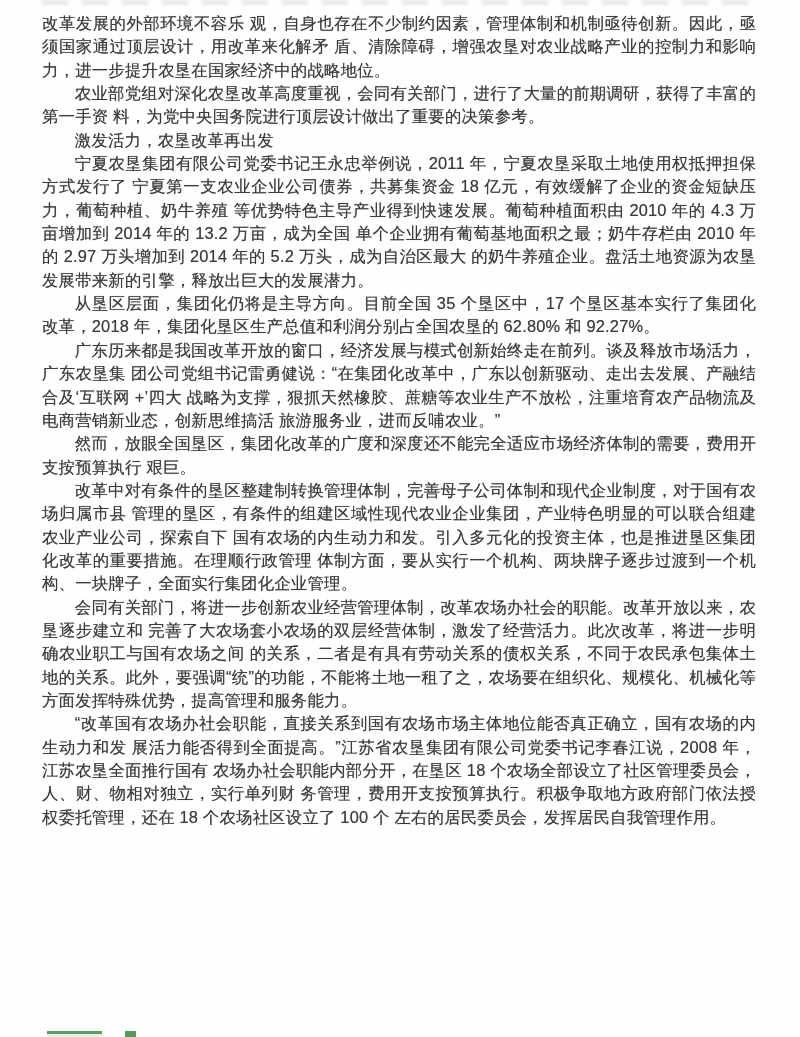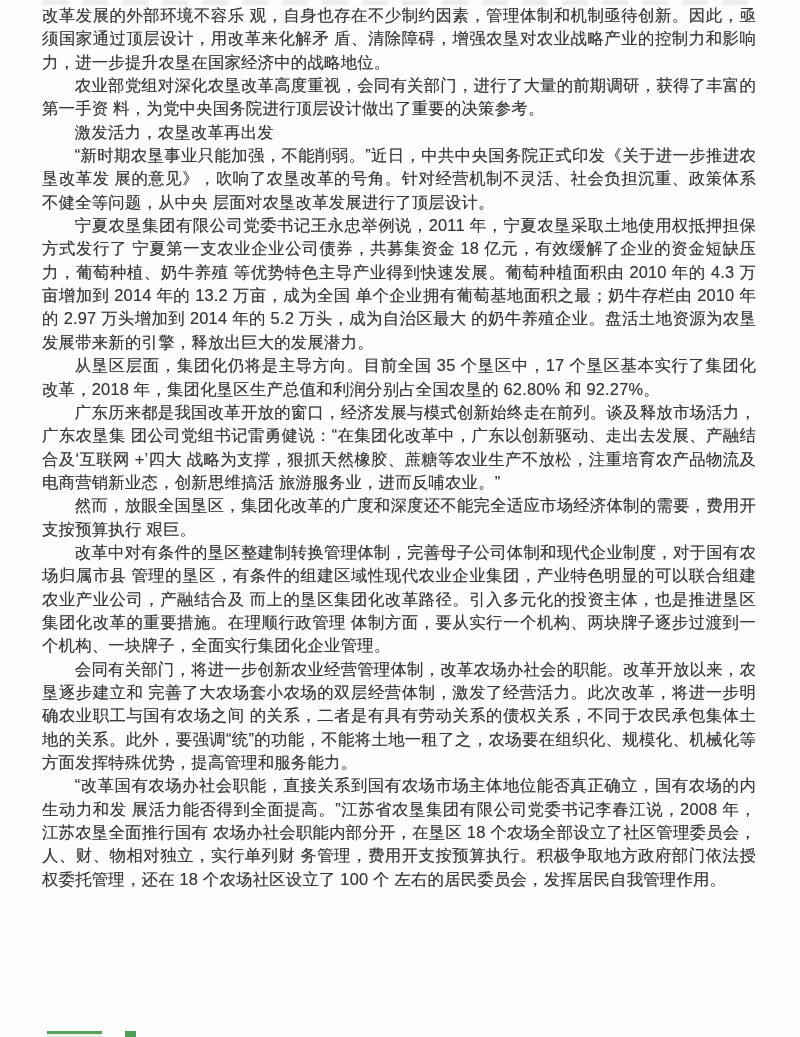--- a/index.html
+++ b/index.html
@@ -29,21 +29,21 @@
     background: repeating-linear-gradient(
       90deg,
       rgba(150,150,150,0.35) 0px, rgba(150,150,150,0.35) 26px,
       rgba(255,255,255,0) 26px, rgba(255,255,255,0) 40px
     );
     filter: blur(1.5px);
     opacity: 0.6;
   }
   .article {
     position: absolute;
-    top: 4px;
+    top: 12px;
     left: 42px;
     width: 714px;
     color: #3b3b3b;
     font-size: 16.4px;
     line-height: 23.35px;
     text-align: justify;
     text-justify: inter-ideograph;
     letter-spacing: 0.2px;
     text-shadow: 0 0 0.7px rgba(70,70,70,0.65);
   }
@@ -78,26 +78,25 @@
 <body>
 
 <div class="page">
 
   <div class="top-remnant"></div>
 
   <div class="article">
     <p class="no-indent">改革发展的外部环境不容乐 观，自身也存在不少制约因素，管理体制和机制亟待创新。因此，亟须国家通过顶层设计，用改革来化解矛 盾、清除障碍，增强农垦对农业战略产业的控制力和影响力，进一步提升农垦在国家经济中的战略地位。</p>
     <p>农业部党组对深化农垦改革高度重视，会同有关部门，进行了大量的前期调研，获得了丰富的第一手资 料，为党中央国务院进行顶层设计做出了重要的决策参考。</p>
     <p>激发活力，农垦改革再出发</p>
-    <p>“新时期农垦事业只能加强，不能削弱。”近日，中共中央国务院正式印发《关于进一步推进农垦改革发 展的意见》，吹响了农垦改革的号角。针对经营机制不灵活、社会负担沉重、政策体系不健全等问题，从中央 层面对农垦改革发展进行了顶层设计。</p>
     <p>宁夏农垦集团有限公司党委书记王永忠举例说，2011 年，宁夏农垦采取土地使用权抵押担保方式发行了 宁夏第一支农业企业公司债券，共募集资金 18 亿元，有效缓解了企业的资金短缺压力，葡萄种植、奶牛养殖 等优势特色主导产业得到快速发展。葡萄种植面积由 2010 年的 4.3 万亩增加到 2014 年的 13.2 万亩，成为全国 单个企业拥有葡萄基地面积之最；奶牛存栏由 2010 年的 2.97 万头增加到 2014 年的 5.2 万头，成为自治区最大 的奶牛养殖企业。盘活土地资源为农垦发展带来新的引擎，释放出巨大的发展潜力。</p>
     <p>从垦区层面，集团化仍将是主导方向。目前全国 35 个垦区中，17 个垦区基本实行了集团化改革，2018 年，集团化垦区生产总值和利润分别占全国农垦的 62.80% 和 92.27%。</p>
     <p>广东历来都是我国改革开放的窗口，经济发展与模式创新始终走在前列。谈及释放市场活力，广东农垦集 团公司党组书记雷勇健说：“在集团化改革中，广东以创新驱动、走出去发展、产融结合及‘互联网 +’四大 战略为支撑，狠抓天然橡胶、蔗糖等农业生产不放松，注重培育农产品物流及电商营销新业态，创新思维搞活 旅游服务业，进而反哺农业。”</p>
     <p>然而，放眼全国垦区，集团化改革的广度和深度还不能完全适应市场经济体制的需要，费用开支按预算执行 艰巨。</p>
-    <p>改革中对有条件的垦区整建制转换管理体制，完善母子公司体制和现代企业制度，对于国有农场归属市县 管理的垦区，有条件的组建区域性现代农业企业集团，产业特色明显的可以联合组建农业产业公司，产融结合及 而上的垦区集团化改革路径。引入多元化的投资主体，也是推进垦区集团化改革的重要措施。在理顺行政管理 体制方面，要从实行一个机构、两块牌子逐步过渡到一个机构、一块牌子，全面实行集团化企业管理。</p>
+    <p>改革中对有条件的垦区整建制转换管理体制，完善母子公司体制和现代企业制度，对于国有农场归属市县 管理的垦区，有条件的组建区域性现代农业企业集团，产业特色明显的可以联合组建农业产业公司，探索自下 国有农场的内生动力和发。引入多元化的投资主体，也是推进垦区集团化改革的重要措施。在理顺行政管理 体制方面，要从实行一个机构、两块牌子逐步过渡到一个机构、一块牌子，全面实行集团化企业管理。</p>
     <p>会同有关部门，将进一步创新农业经营管理体制，改革农场办社会的职能。改革开放以来，农垦逐步建立和 完善了大农场套小农场的双层经营体制，激发了经营活力。此次改革，将进一步明确农业职工与国有农场之间 的关系，二者是有具有劳动关系的债权关系，不同于农民承包集体土地的关系。此外，要强调“统”的功能，不能将土地一租了之，农场要在组织化、规模化、机械化等方面发挥特殊优势，提高管理和服务能力。</p>
     <p>“改革国有农场办社会职能，直接关系到国有农场市场主体地位能否真正确立，国有农场的内生动力和发 展活力能否得到全面提高。”江苏省农垦集团有限公司党委书记李春江说，2008 年，江苏农垦全面推行国有 农场办社会职能内部分开，在垦区 18 个农场全部设立了社区管理委员会，人、财、物相对独立，实行单列财 务管理，费用开支按预算执行。积极争取地方政府部门依法授权委托管理，还在 18 个农场社区设立了 100 个 左右的居民委员会，发挥居民自我管理作用。</p>
   </div>
 
   <div class="cutoff-green-box"></div>
   <div class="cutoff-green-marker"></div>
 
 </div>
 
 </body></html>

